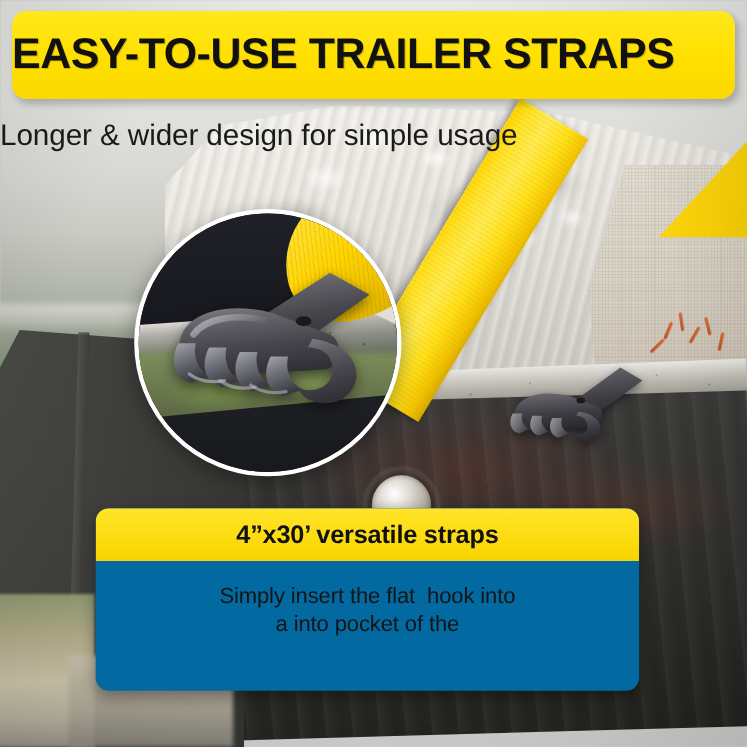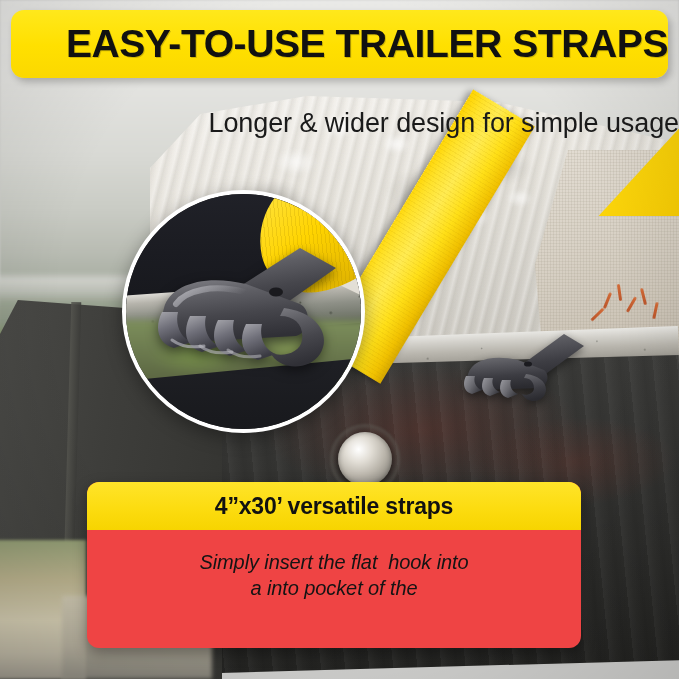--- a/index.html
+++ b/index.html
@@ -353,75 +353,74 @@
     clip-path: polygon(34% 0%, 100% 0%, 100% 100%, 0% 64%);
     filter: blur(1px);
   }
   .c-hook { position: absolute; left: 24px; top: 52px; width: 230px; height: 140px; }
   .c-hook svg { display: block; filter: drop-shadow(0 4px 6px rgba(0,0,0,.5)); }
 
   
   .banner {
     position: absolute;
     left: 11px; top: 10px;
-    width: 657px; height: 68px;
+    width: 657px; height: 80px;
     background: linear-gradient(180deg,#ffe81c 0%, #ffe000 52%, #fbd800 100%);
     border-radius: 13px;
     box-shadow: 3px 4px 7px rgba(0,0,0,.22);
     display: flex;
     align-items: center;
-    justify-content: flex-end;
+    justify-content: flex-start;
   }
   .banner-text {
     font-size: 39px;
     font-weight: 700;
     letter-spacing: -0.4px;
     color: #111111;
     white-space: nowrap;
     text-shadow: 1px 1px 0 rgba(0,0,0,.18);
   }
 
   
   .subtitle {
     position: absolute;
     left: 0; top: 108px; width: 679px;
-    text-align: right;
+    text-align: left;
     font-size: 27px;
     font-weight: 400;
     color: #1a1a1a;
     letter-spacing: -0.1px;
   }
 
   
   .info-card {
     position: absolute;
-    left: 87px; top: 482px;
+    left: 87px; top: 462px;
     width: 494px; height: 166px;
     border-radius: 12px;
     overflow: hidden;
-    background: #ef4444;
+    background: #0369a1;
     box-shadow: 0 5px 14px rgba(0,0,0,.35);
   }
   .info-head {
     height: 48px;
     background: linear-gradient(180deg,#ffe42a 0%, #fcdc10 55%, #f7d400 100%);
     display: flex;
     align-items: center;
     justify-content: center;
   }
   .info-head-text {
     font-size: 23px;
     font-weight: 700;
     color: #111111;
     letter-spacing: -0.2px;
   }
   .info-body {
     padding: 20px 14px 0 14px;
     text-align: center;
-    font-style: italic;
   }
   .info-line {
     font-size: 20px;
     font-weight: 400;
     color: #141414;
     line-height: 1.29;
     letter-spacing: -0.1px;
     white-space: pre;
   }
 

